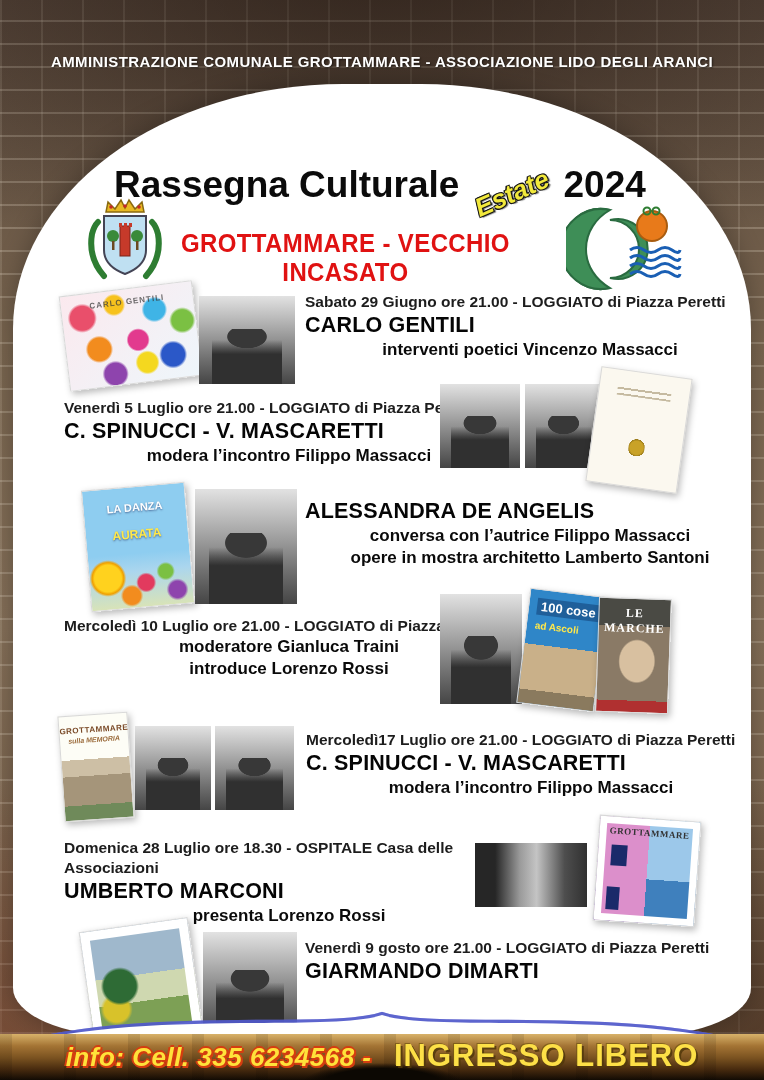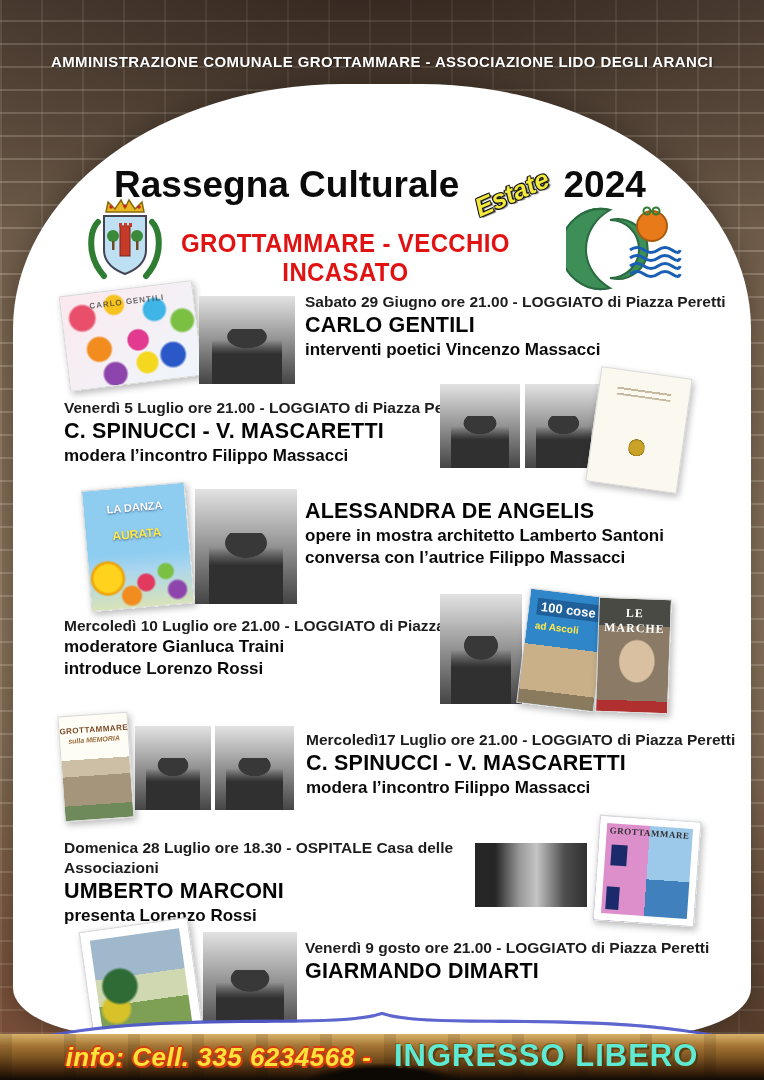--- a/index.html
+++ b/index.html
@@ -34,21 +34,21 @@
   .year{font-size:37px;font-weight:800;color:#0b0b0b;line-height:1.05;margin-left:2px;}
   .location{position:absolute;z-index:5;top:229px;left:140px;width:428px;text-align:center;
     font-size:25px;font-weight:800;color:#e01212;letter-spacing:.4px;transform:scaleX(.96);
     transform-origin:left center;}
   .crest{position:absolute;z-index:5;left:84px;top:198px;}
   .lido-logo{position:absolute;z-index:5;left:566px;top:204px;}
   
   .ev-text{position:absolute;z-index:3;width:450px;}
   .ev-date{font-size:15.5px;font-weight:700;color:#1d1d1d;line-height:20px;}
   .ev-name{font-size:21.5px;font-weight:800;color:#050505;line-height:27px;letter-spacing:.2px;}
-  .ev-line{font-size:17px;font-weight:700;color:#0a0a0a;line-height:22px;}
+  .ev-line{font-size:17px;font-weight:700;color:#0a0a0a;line-height:22px;text-align:center;}
   .ph{position:absolute;z-index:3;overflow:hidden;
     background:linear-gradient(180deg,#e2e2e2,#b3b3b3 30%,#6f6f6f 72%,#454545);}
   .ph::after{content:"";position:absolute;left:14%;right:14%;bottom:0;height:62%;
     background:
       radial-gradient(ellipse 46% 34% at 50% 14%, #383838 0 60%, transparent 63%),
       linear-gradient(180deg, transparent 0 20%, #303030 46% 100%);}
   .ph-wide{position:absolute;z-index:3;overflow:hidden;
     background:linear-gradient(90deg,#262626 0 18%,#9a9a9a 40%,#c4c4c4 55%,#4e4e4e 80%,#303030);}
   .cover{position:absolute;z-index:3;background:#fff;border:1px solid #d8d8d8;
     box-shadow:2px 3px 7px rgba(0,0,0,.28);}
@@ -115,21 +115,21 @@
   
   .pages{position:absolute;z-index:4;left:0;top:996px;width:764px;height:60px;}
   .wood{position:absolute;z-index:5;left:0;top:1034px;width:764px;height:46px;
     background:
       radial-gradient(ellipse 14% 60% at 50% 108%, #0c0803 0 55%, transparent 75%),
       repeating-linear-gradient(90deg, rgba(0,0,0,.10) 0 12px, transparent 12px 64px),
       linear-gradient(180deg,#d8b26a 0%,#a47434 26%,#7a5220 52%,#45290e 78%,#120b04 100%);}
   .footer-text{position:absolute;z-index:6;left:0;right:0;top:1038px;text-align:center;white-space:nowrap;}
   .info{font-size:26px;font-weight:800;font-style:italic;color:#ffe23a;letter-spacing:.5px;
     text-shadow:-2px 0 0 #d43d10,2px 0 0 #d43d10,0 -2px 0 #d43d10,0 2px 0 #d43d10,2px 2px 0 #d43d10;}
-  .free{font-size:31px;font-weight:900;color:#5eead4;letter-spacing:1px;margin-left:18px;
+  .free{font-size:31px;font-weight:900;color:#fde047;letter-spacing:1px;margin-left:18px;
     text-shadow:2px 2px 0 rgba(80,55,10,.85),-1px -1px 0 rgba(120,90,20,.8);}
 </style>
 </head>
 <body>
 
 <div class="poster">
   <div class="brick-bg"></div>
 
   <div class="banner">AMMINISTRAZIONE COMUNALE GROTTAMMARE - ASSOCIAZIONE LIDO DEGLI ARANCI</div>
 
@@ -192,22 +192,22 @@
   <div class="ph" style="left:525px;top:384px;width:77px;height:84px;"></div>
   <div class="cover cover-acad" style="left:593px;top:372px;width:90px;height:114px;transform:rotate(8deg);"></div>
 
   <div class="cover cover-danza" style="left:86px;top:486px;width:102px;height:120px;transform:rotate(-5deg);">
     <span class="danza-t">LA DANZA</span>
     <span class="danza-t2">AURATA</span>
   </div>
   <div class="ph" style="left:195px;top:489px;width:102px;height:115px;"></div>
   <div class="ev-text" style="left:305px;top:498px;">
     <div class="ev-name">ALESSANDRA DE ANGELIS</div>
+    <div class="ev-line">conversa con l’autrice Filippo Massacci</div>
     <div class="ev-line">opere in mostra architetto Lamberto Santoni</div>
-    <div class="ev-line">conversa con l’autrice Filippo Massacci</div>
   </div>
 
   <div class="ev-text" style="left:64px;top:616px;">
     <div class="ev-date">Mercoledì 10 Luglio ore 21.00 - LOGGIATO di Piazza Peretti</div>
     <div class="ev-line">moderatore Gianluca Traini</div>
     <div class="ev-line">introduce Lorenzo Rossi</div>
   </div>
   <div class="ph" style="left:440px;top:594px;width:82px;height:110px;"></div>
   <div class="cover cover-100" style="left:523px;top:592px;width:76px;height:114px;transform:rotate(7deg);">
     <span class="t100">100 cose</span>

